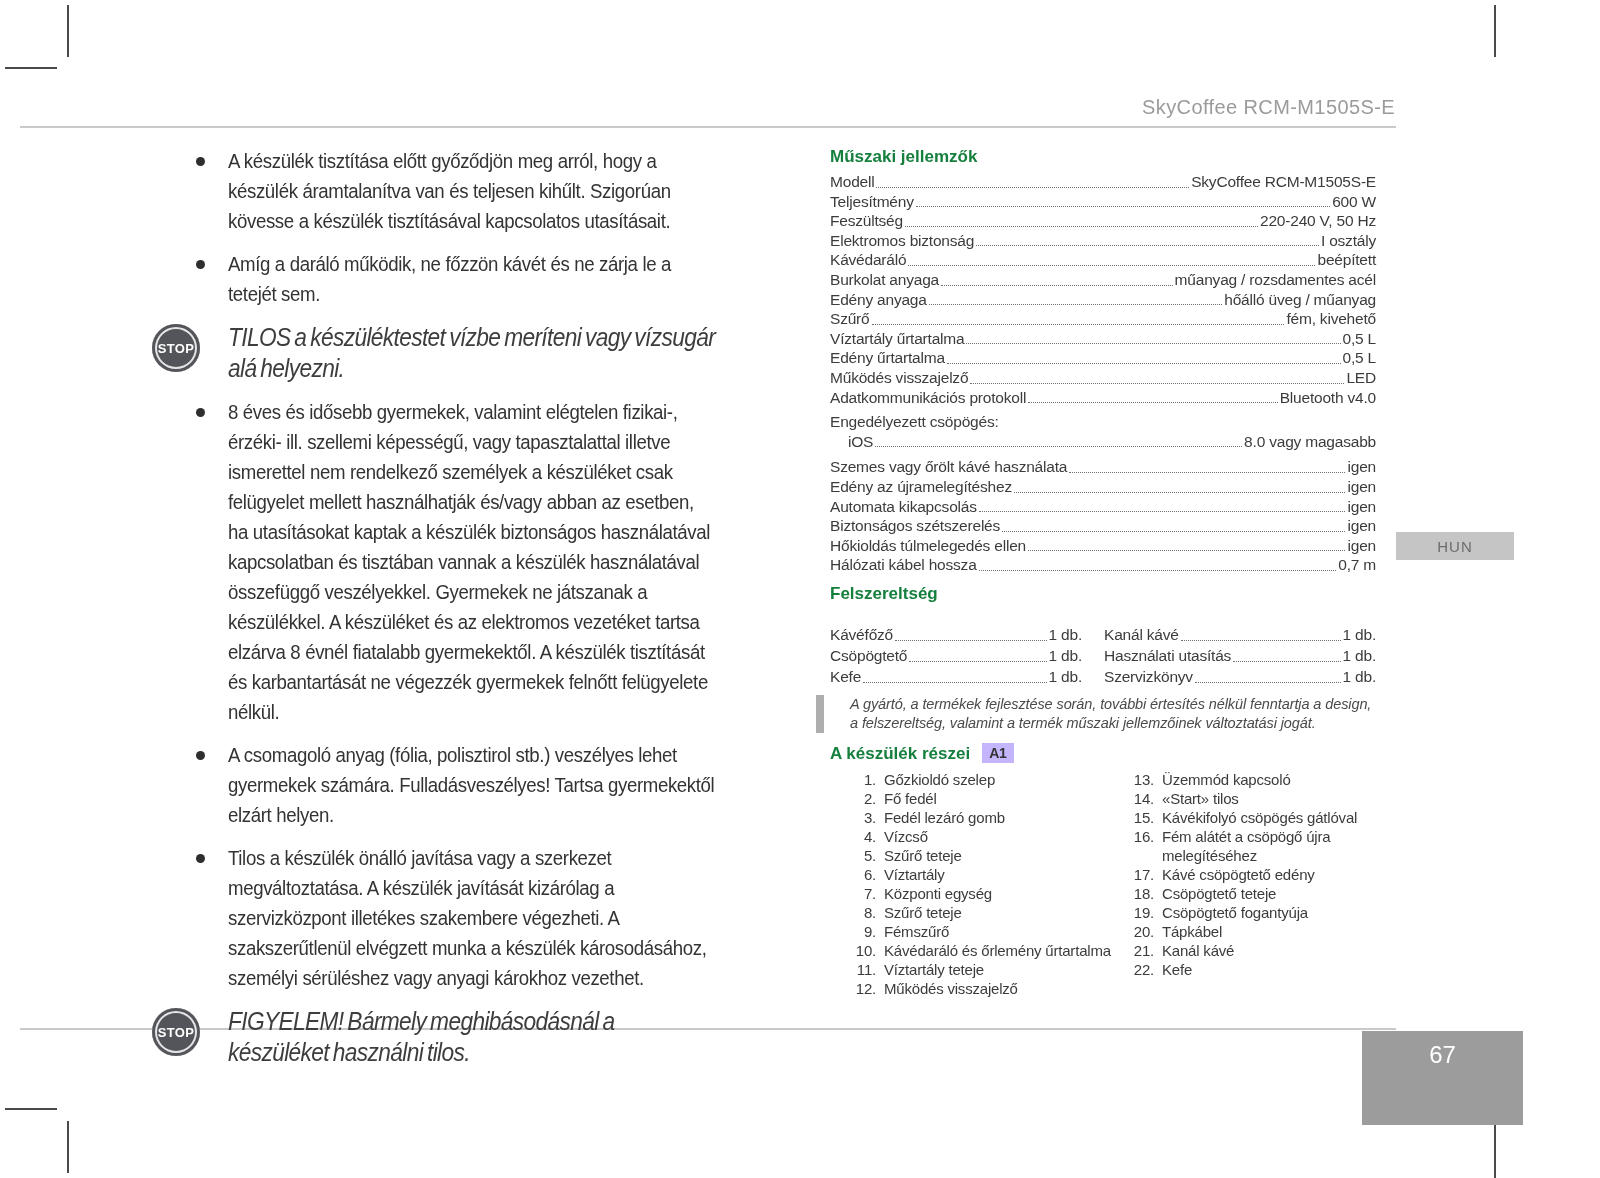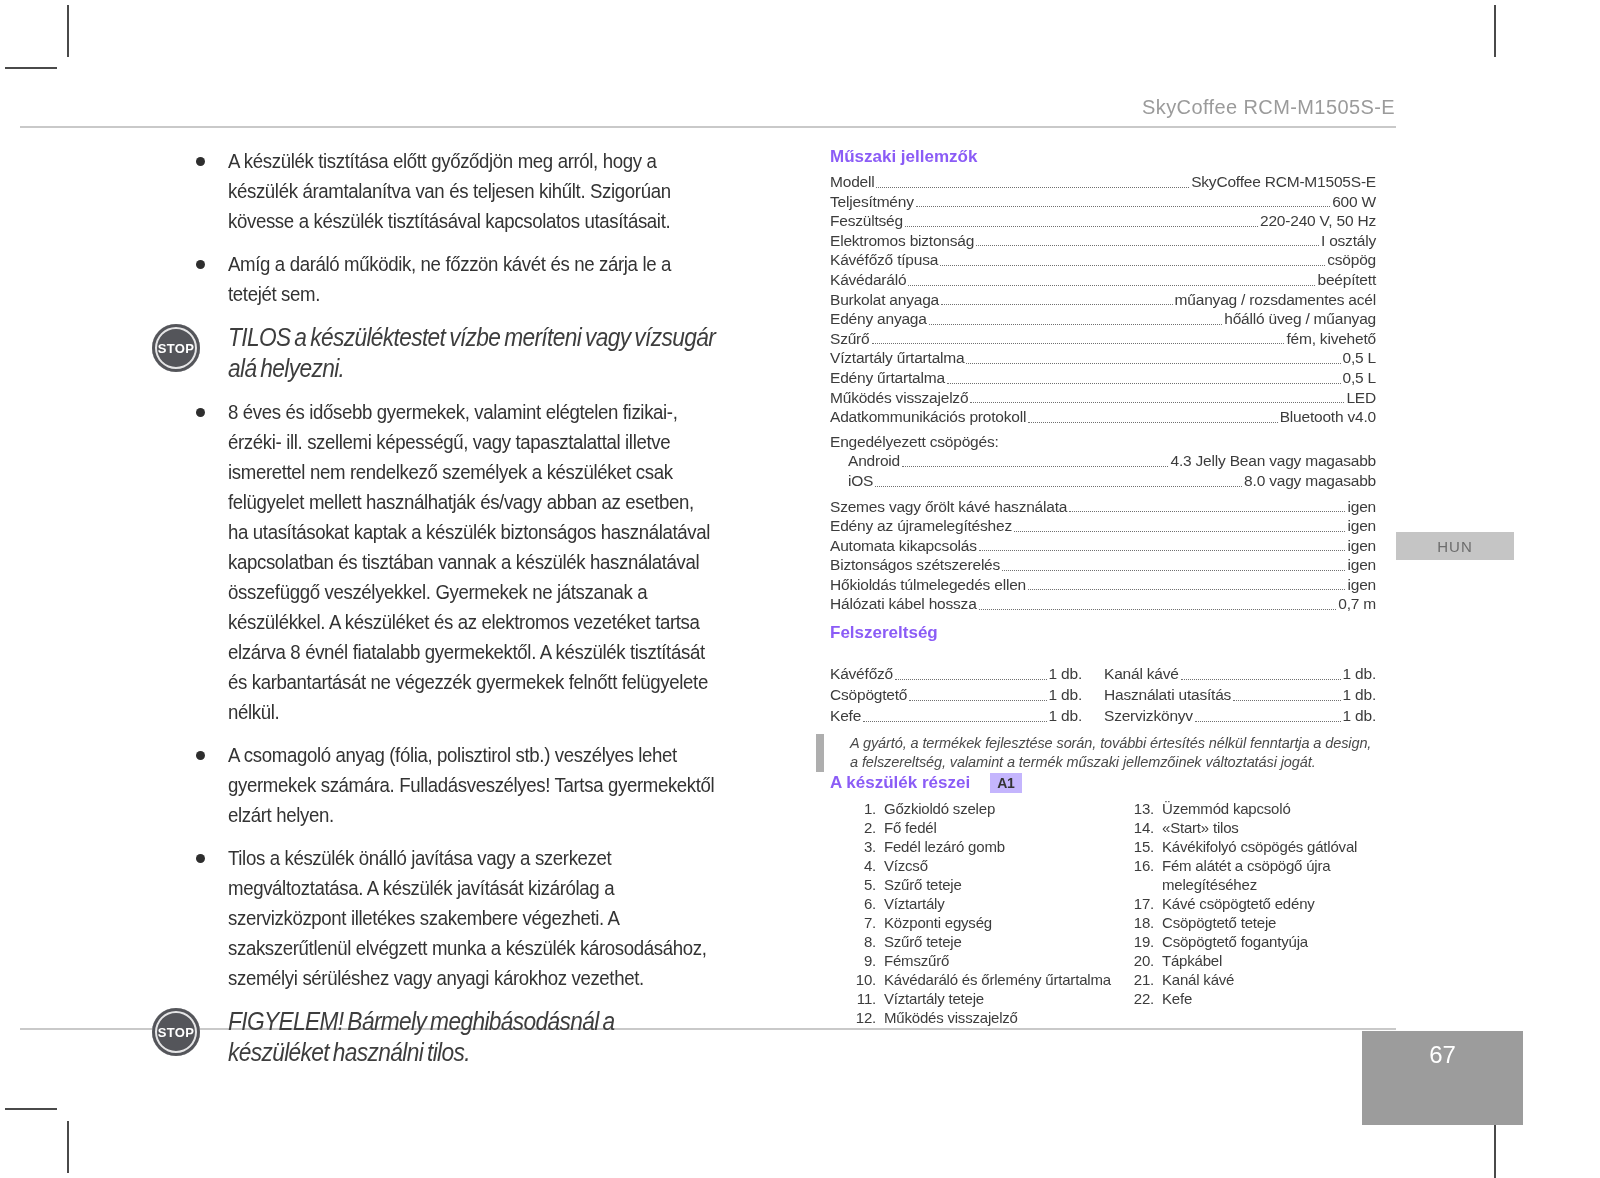--- a/index.html
+++ b/index.html
@@ -21,42 +21,42 @@
   .left-col{position:absolute;left:152px;top:146px;width:614px;display:flex;flex-direction:column;row-gap:13px;}
   .safety-item{display:flex;align-items:flex-start;}
   .safety-marker{flex:0 0 76px;}
   .bullet-dot{display:block;width:9px;height:9px;border-radius:50%;background:#2e2e2e;margin:11px 0 0 44px;}
   .stop-badge{width:48px;height:48px;border-radius:50%;background:#54555a;color:#fff;display:flex;align-items:center;justify-content:center;font-weight:bold;font-size:13px;letter-spacing:.3px;box-shadow:inset 0 0 0 3px #54555a, inset 0 0 0 5px rgba(255,255,255,.85);margin-top:2px;}
   .safety-text{font-size:20.5px;line-height:30px;letter-spacing:-.4px;color:#333;width:110%;transform:scaleX(.909);transform-origin:0 0;}
   .type-stop .safety-text{font-style:italic;font-size:25px;line-height:31px;color:#3d3d3d;letter-spacing:-.7px;word-spacing:-2px;}
 
   
   .right-col{position:absolute;left:830px;top:146px;width:546px;font-size:15.5px;letter-spacing:-.2px;color:#3c3c3c;}
-  .section-title{font-size:17px;font-weight:bold;color:#8b5cf6;letter-spacing:0;line-height:21px;}
+  .section-title{font-size:17px;font-weight:bold;color:#15803d;letter-spacing:0;line-height:21px;}
   .specs-title{margin-bottom:5px;}
   .spec-row{display:flex;align-items:flex-end;line-height:19.6px;}
   .spec-label{white-space:nowrap;}
   .spec-dots{flex:1 1 auto;min-width:8px;border-bottom:1.6px dotted #707070;margin:0 2px 4px 2px;}
   .spec-value{white-space:nowrap;}
   .devices{margin-top:5px;}
   .devices-title{line-height:19.6px;}
   .devices .spec-row{padding-left:18px;}
   .group2{margin-top:6px;}
 
   .equip-title{margin-top:8px;margin-bottom:20px;}
   .equip-cols{display:flex;column-gap:22px;}
   .equip-col.l{flex:0 0 252px;}
   .equip-col.r{flex:1 1 auto;}
   .equip-row{display:flex;align-items:flex-end;line-height:21px;}
 
   .note{display:flex;margin-top:8px;}
   .note-bar{flex:0 0 8px;background:#aeaeae;margin-left:-14px;margin-right:26px;}
   .note-text{font-style:italic;font-size:14.5px;line-height:19px;color:#4a4a4a;letter-spacing:-.1px;padding-right:4px;}
 
-  .parts-head{display:flex;align-items:center;column-gap:20px;}
+  .parts-head{margin-top:10px;display:flex;align-items:center;column-gap:12px;}
   .a1-badge{background:#c4b5fd;color:#333;font-weight:bold;font-size:14px;line-height:1;padding:3px 7px;}
   .parts-cols{display:flex;margin-top:6px;font-size:15px;}
   .parts-col.l{flex:0 0 300px;padding-left:22px;box-sizing:border-box;}
   .parts-col.r{flex:1 1 auto;}
   .part-row{display:flex;line-height:19px;}
   .part-num{flex:0 0 32px;text-align:right;padding-right:8px;box-sizing:border-box;}
   .part-text{flex:1;}
 
   
   .hun-tab{position:absolute;left:1396px;top:532px;width:118px;height:28px;background:#c5c5c5;color:#6d6d6d;display:flex;align-items:center;justify-content:center;font-size:15px;letter-spacing:1px;}
@@ -164,25 +164,20 @@
           <span class="spec-dots"></span>
           <span class="spec-value">220-240 V, 50 Hz</span>
         </div>
 
         <div class="spec-row">
           <span class="spec-label">Elektromos biztonság</span>
           <span class="spec-dots"></span>
           <span class="spec-value">I osztály</span>
         </div>
 
-        <div class="spec-row">
-          <span class="spec-label">Kávéfőző típusa</span>
-          <span class="spec-dots"></span>
-          <span class="spec-value">csöpög</span>
-        </div>
 
         <div class="spec-row">
           <span class="spec-label">Kávédaráló</span>
           <span class="spec-dots"></span>
           <span class="spec-value">beépített</span>
         </div>
 
         <div class="spec-row">
           <span class="spec-label">Burkolat anyaga</span>
           <span class="spec-dots"></span>
@@ -223,25 +218,20 @@
           <span class="spec-label">Adatkommunikációs protokoll</span>
           <span class="spec-dots"></span>
           <span class="spec-value">Bluetooth v4.0</span>
         </div>
       </div>
 
     <div class="devices">
       <div class="devices-title">Engedélyezett csöpögés:</div>
       <div>
 
-          <div class="spec-row">
-            <span class="spec-label">Android</span>
-            <span class="spec-dots"></span>
-            <span class="spec-value">4.3 Jelly Bean vagy magasabb</span>
-          </div>
 
           <div class="spec-row">
             <span class="spec-label">iOS</span>
             <span class="spec-dots"></span>
             <span class="spec-value">8.0 vagy magasabb</span>
           </div>
         </div>
     </div>
 
     <div class="group2">

